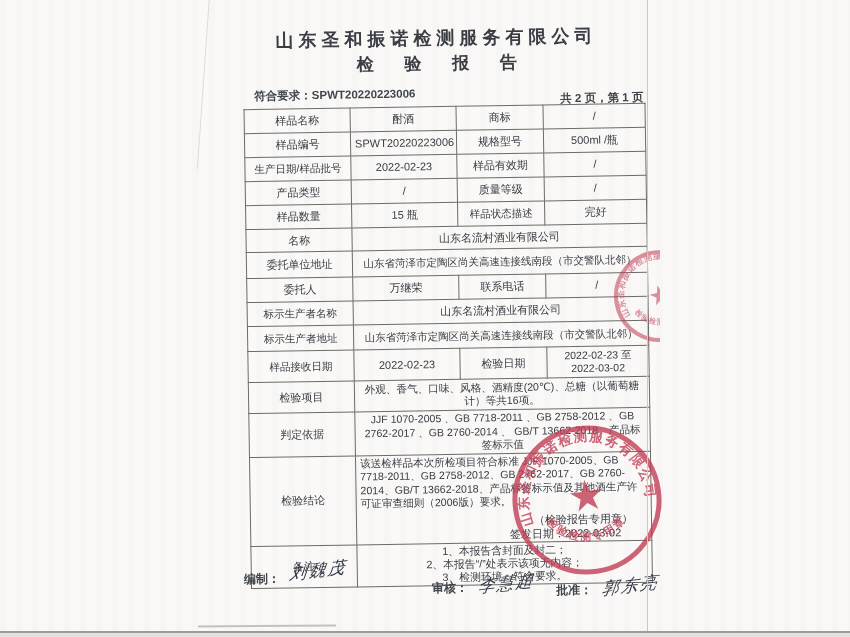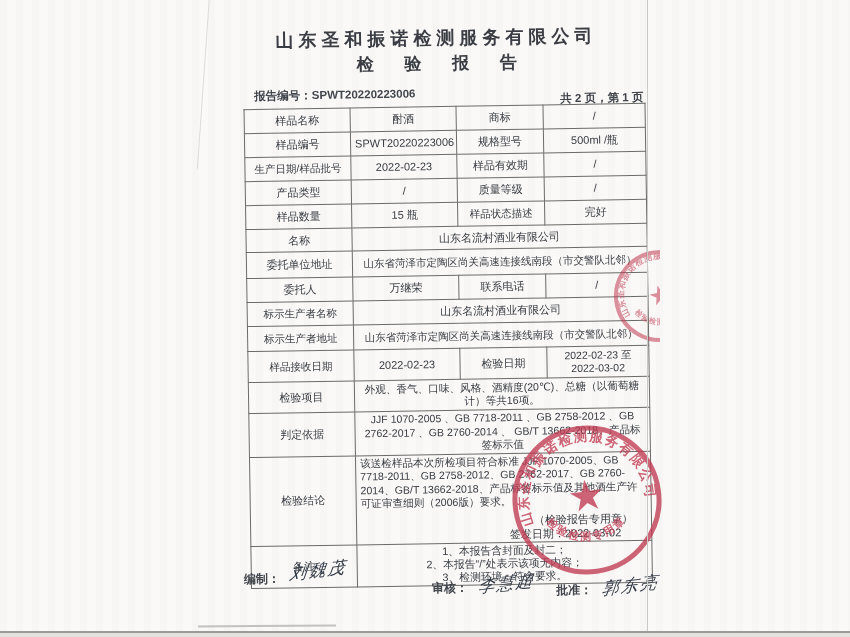--- a/index.html
+++ b/index.html
@@ -82,21 +82,21 @@
 </head>
 <body>
 
 <div class="paper">
   <div class="fold-line-topleft"></div>
 
   <div class="doc-content">
 
     <div class="title-company">山东圣和振诺检测服务有限公司</div>
     <div class="title-report">检 验 报 告</div>
-    <div class="meta-reportno"><span>报告编号：</span><span>SPWT20220223006</span></div>
+    <div class="meta-reportno"><span>符合要求：</span><span>SPWT20220223006</span></div>
     <div class="meta-pages">共 2 页，第 1 页</div>
 
     <table class="report">
       <colgroup>
           <col style="width:106px">
           <col style="width:106px">
           <col style="width:87px">
           <col style="width:102px">
         </colgroup>
       <tbody>

